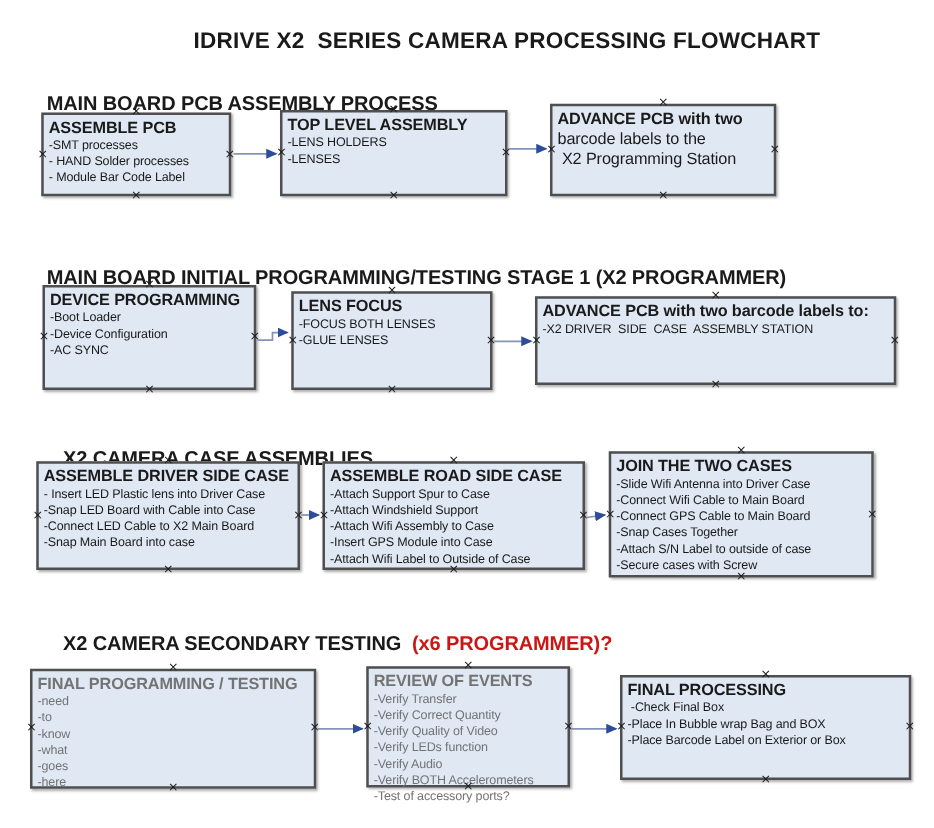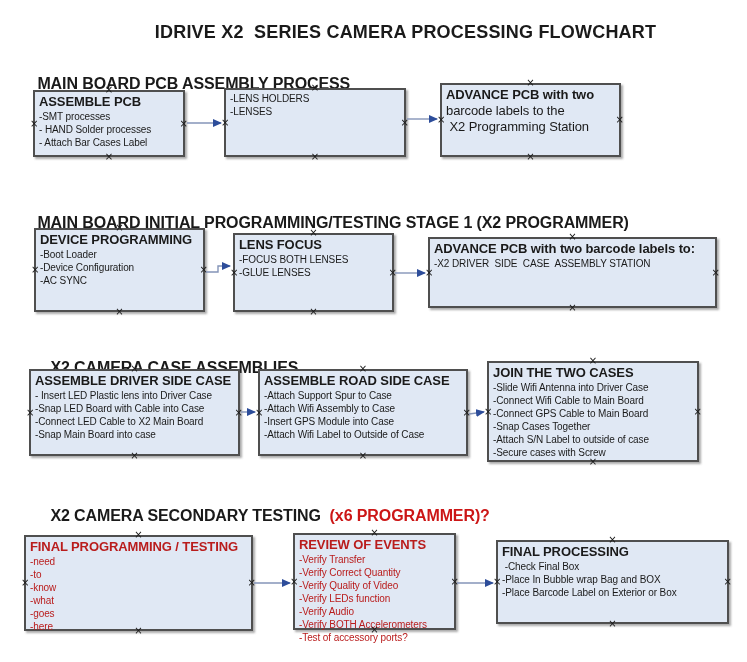--- a/index.html
+++ b/index.html
@@ -19,21 +19,21 @@
     position:absolute; box-sizing:border-box; background:#e0e8f4;
     border:2px solid #4f4f4f; box-shadow:1.5px 1.5px 2px rgba(70,70,70,0.45);
     padding:2px 4px; overflow:visible;
   }
   .fbox-title {
     font-size:13px; font-weight:bold; line-height:16px; white-space:pre; letter-spacing:-0.1px;
   }
   .fbox-item {
     font-size:10px; line-height:13px; white-space:pre; letter-spacing:-0.1px;
   }
-  .fbox.red .fbox-title, .fbox.red .fbox-item { color:#b91c1c; }
+  .fbox.red .fbox-title, .fbox.red .fbox-item { color:#737373; }
   .fbox.bold-body .fbox-item { font-size:13px; font-weight:normal; line-height:16px; }
   .handle {
     position:absolute; font-size:10px; line-height:8px; color:#1a1a1a;
     font-family:"DejaVu Sans", sans-serif; font-weight:normal;
   }
   .h-top    { top:-6px;  left:50%; transform:translateX(-50%); }
   .h-bottom { bottom:-6px; left:50%; transform:translateX(-50%); }
   .h-left   { left:-5px; top:50%; transform:translateY(-50%); }
   .h-right  { right:-5px; top:50%; transform:translateY(-50%); }
   svg.overlay { position:absolute; top:0; left:0; pointer-events:none; }
@@ -57,28 +57,29 @@
   </div>
   <div class="section-heading" style="left:33px; top:489px;">
     <span>X2 CAMERA SECONDARY TESTING</span><span class="red-part">  (x6 PROGRAMMER)?</span>
   </div>
 
   <div class="fbox" style="left:33px; top:90px; width:152px; height:67px;">
     <div class="fbox-title">ASSEMBLE PCB</div>
     <div class="fbox-items">
         <div class="fbox-item">-SMT processes</div>
         <div class="fbox-item">- HAND Solder processes</div>
-        <div class="fbox-item">- Attach Bar Cases Label</div>
+        <div class="fbox-item">- Module Bar Code Label</div>
       </div>
   <span class="handle h-top">×</span>
       <span class="handle h-bottom">×</span>
       <span class="handle h-left">×</span>
       <span class="handle h-right">×</span>
     </div>
   <div class="fbox" style="left:224px; top:88px; width:182px; height:69px;">
+    <div class="fbox-title">TOP LEVEL ASSEMBLY</div>
     <div class="fbox-items">
         <div class="fbox-item">-LENS HOLDERS</div>
         <div class="fbox-item">-LENSES</div>
       </div>
   <span class="handle h-top">×</span>
       <span class="handle h-bottom">×</span>
       <span class="handle h-left">×</span>
       <span class="handle h-right">×</span>
     </div>
   <div class="fbox bold-body" style="left:440px; top:83px; width:181px; height:74px;">
@@ -137,20 +138,21 @@
       </div>
   <span class="handle h-top">×</span>
       <span class="handle h-bottom">×</span>
       <span class="handle h-left">×</span>
       <span class="handle h-right">×</span>
     </div>
   <div class="fbox" style="left:258px; top:369px; width:210px; height:87px;">
     <div class="fbox-title">ASSEMBLE ROAD SIDE CASE</div>
     <div class="fbox-items">
         <div class="fbox-item">-Attach Support Spur to Case</div>
+        <div class="fbox-item">-Attach Windshield Support</div>
         <div class="fbox-item">-Attach Wifi Assembly to Case</div>
         <div class="fbox-item">-Insert GPS Module into Case</div>
         <div class="fbox-item">-Attach Wifi Label to Outside of Case</div>
       </div>
   <span class="handle h-top">×</span>
       <span class="handle h-bottom">×</span>
       <span class="handle h-left">×</span>
       <span class="handle h-right">×</span>
     </div>
   <div class="fbox" style="left:487px; top:361px; width:212px; height:101px;">

